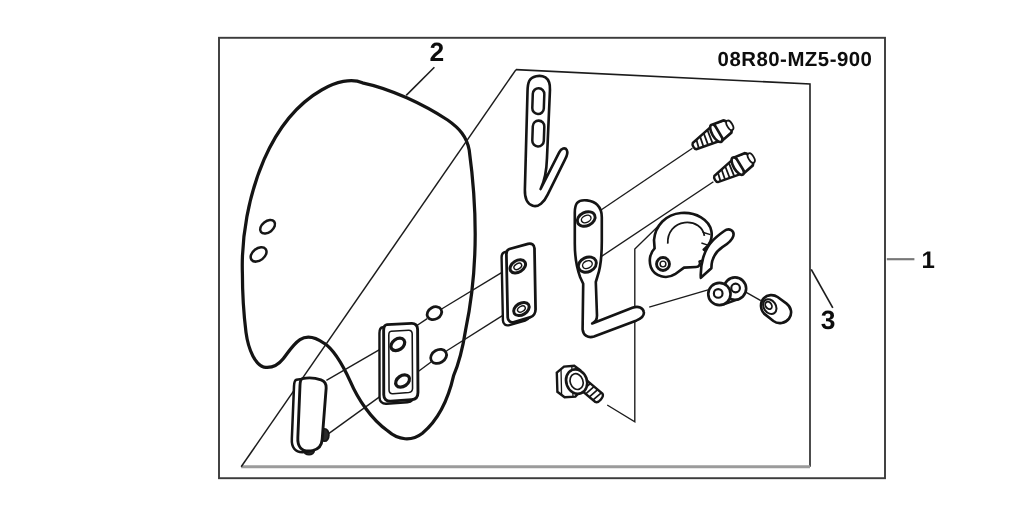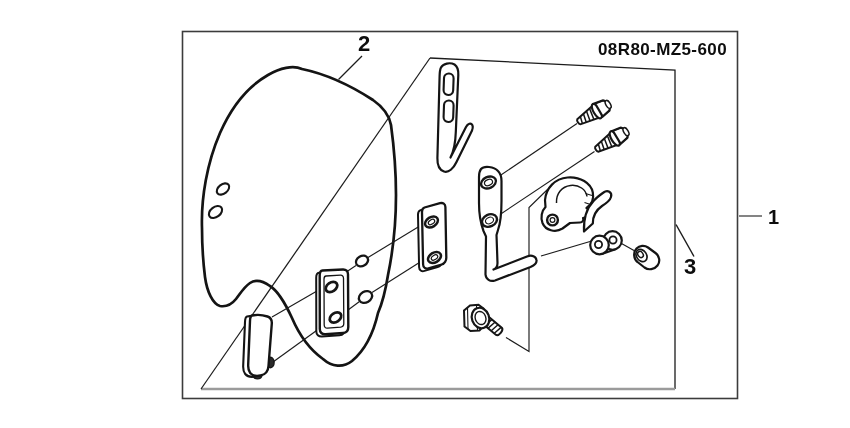--- a/index.html
+++ b/index.html
@@ -200,18 +200,18 @@
       <ellipse cx="480.5" cy="318" rx="5.3" ry="6.7" transform="rotate(-20 480.5 318)" fill="none" stroke="#161616" stroke-width="1.4"></ellipse>
     </g>
 
     <g fill="none">
       <path d="M 362,56 L 338.5,79.5" stroke="#1c1c1c" stroke-width="1.3"></path>
       <path d="M 739,216 L 762,216" stroke="#777777" stroke-width="1.8"></path>
       <path d="M 676,224.5 L 694,256.5" stroke="#1c1c1c" stroke-width="1.4"></path>
     </g>
   </svg>
 
-  <div class="txt part-number">08R80-MZ5-600</div>
+  <div class="txt part-number">08R80-MZ5-900</div>
   <div class="txt callout callout-2">2</div>
   <div class="txt callout callout-1">1</div>
   <div class="txt callout callout-3">3</div>
 
 </div>
 
 </body></html>

